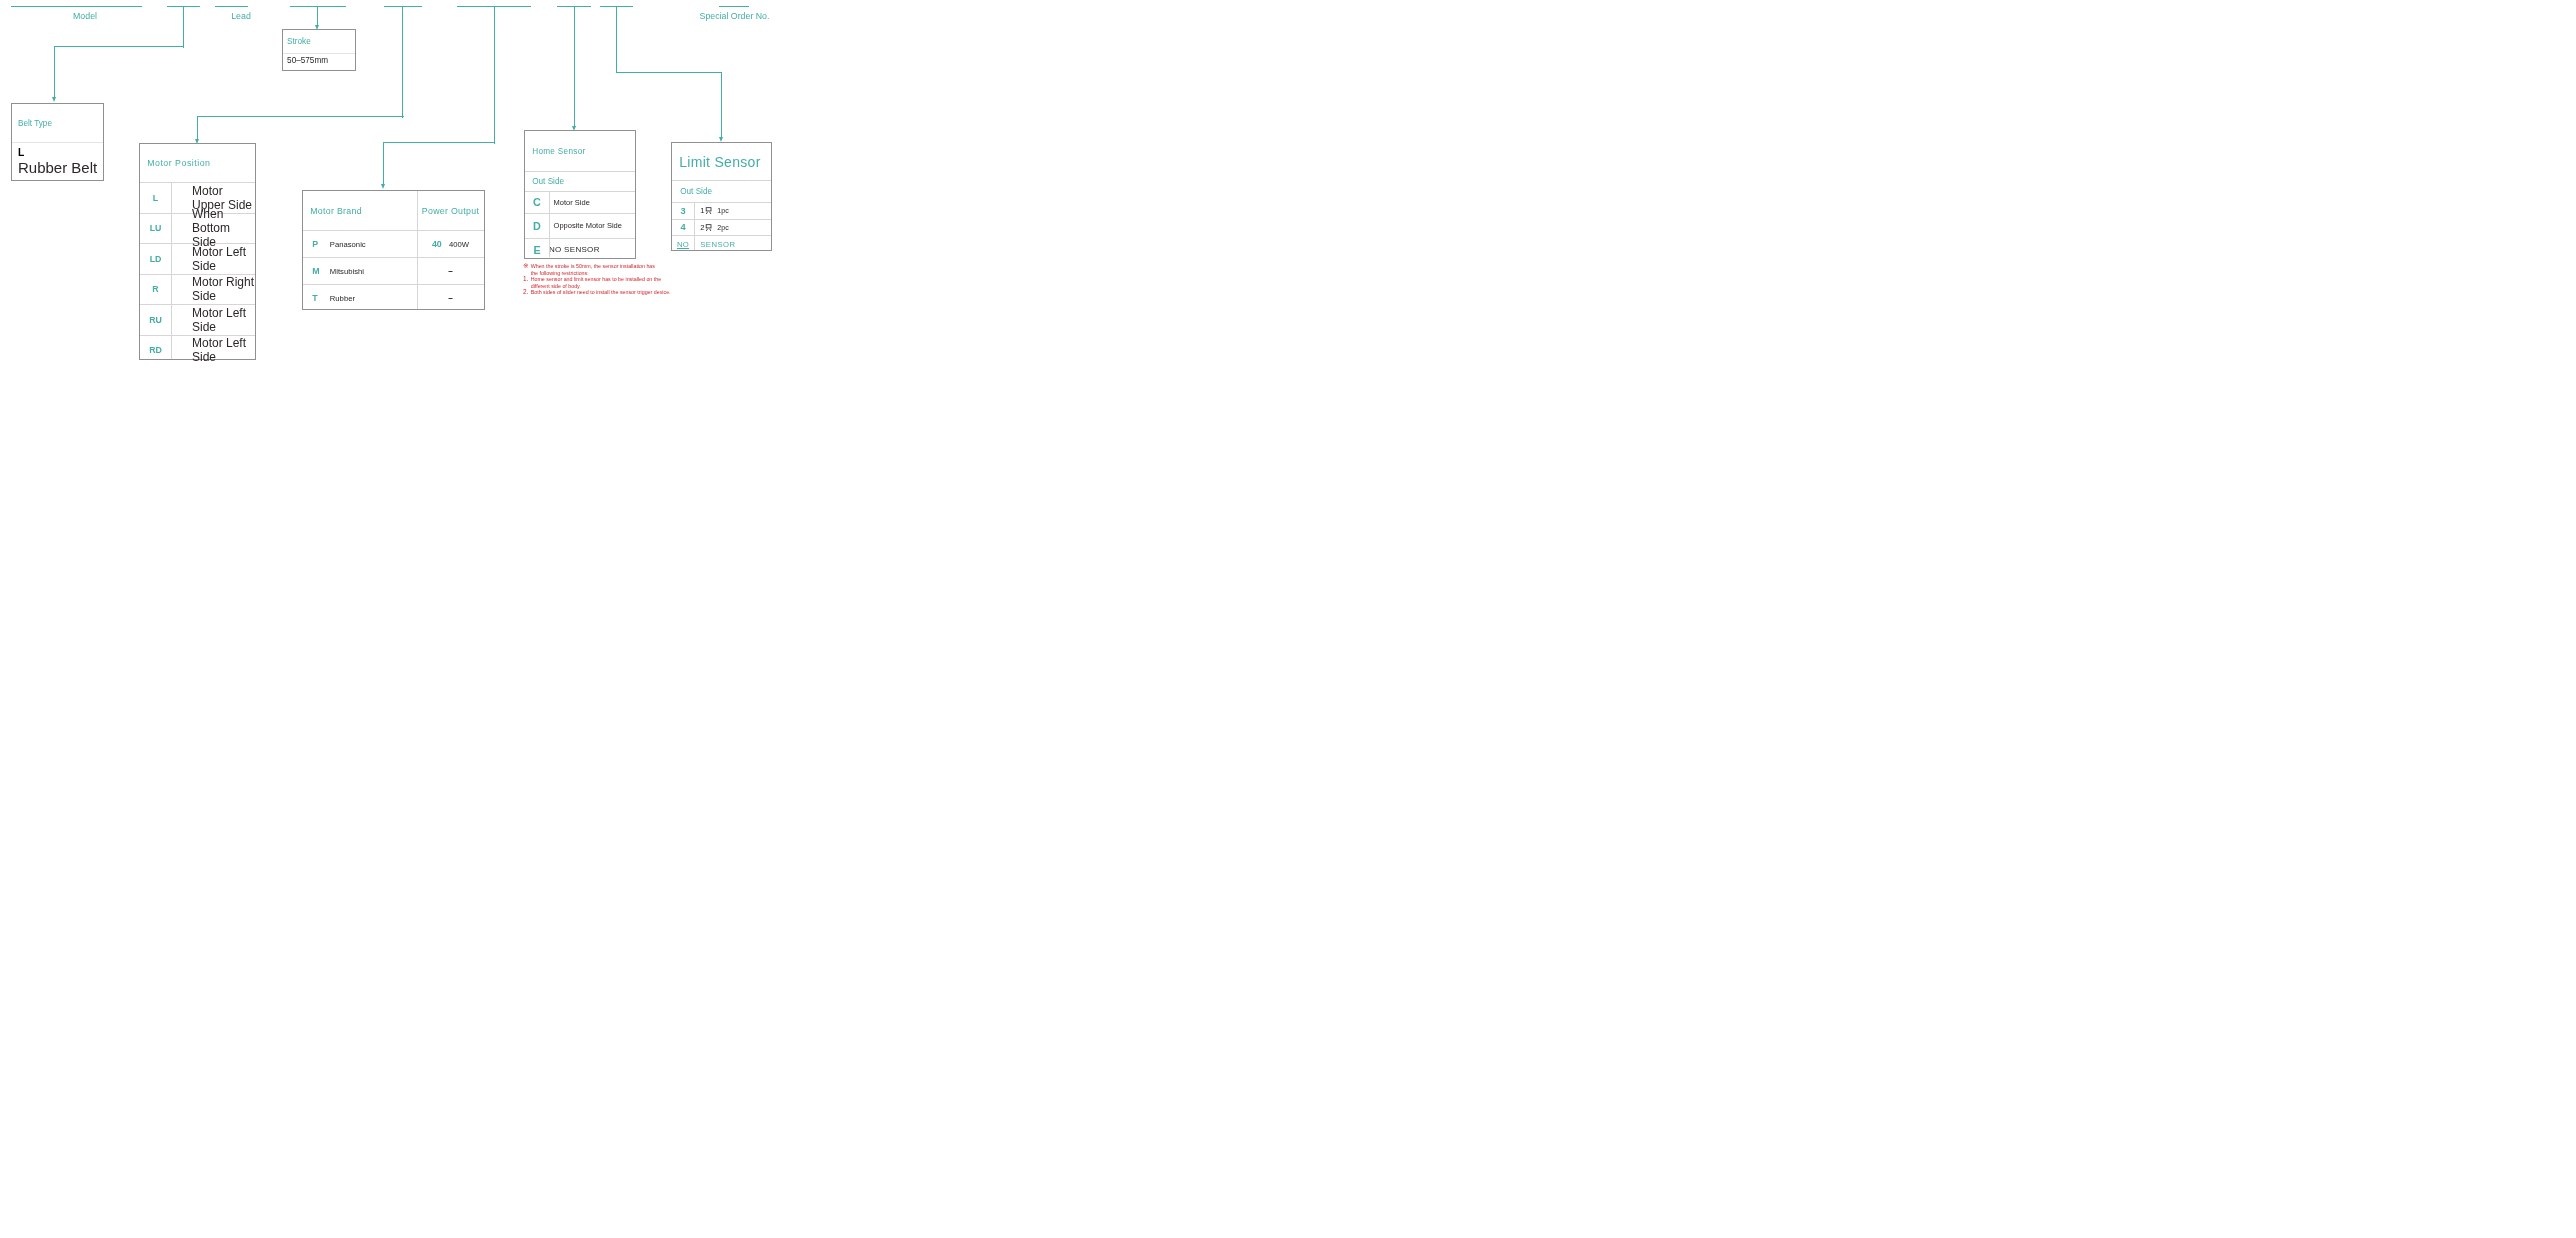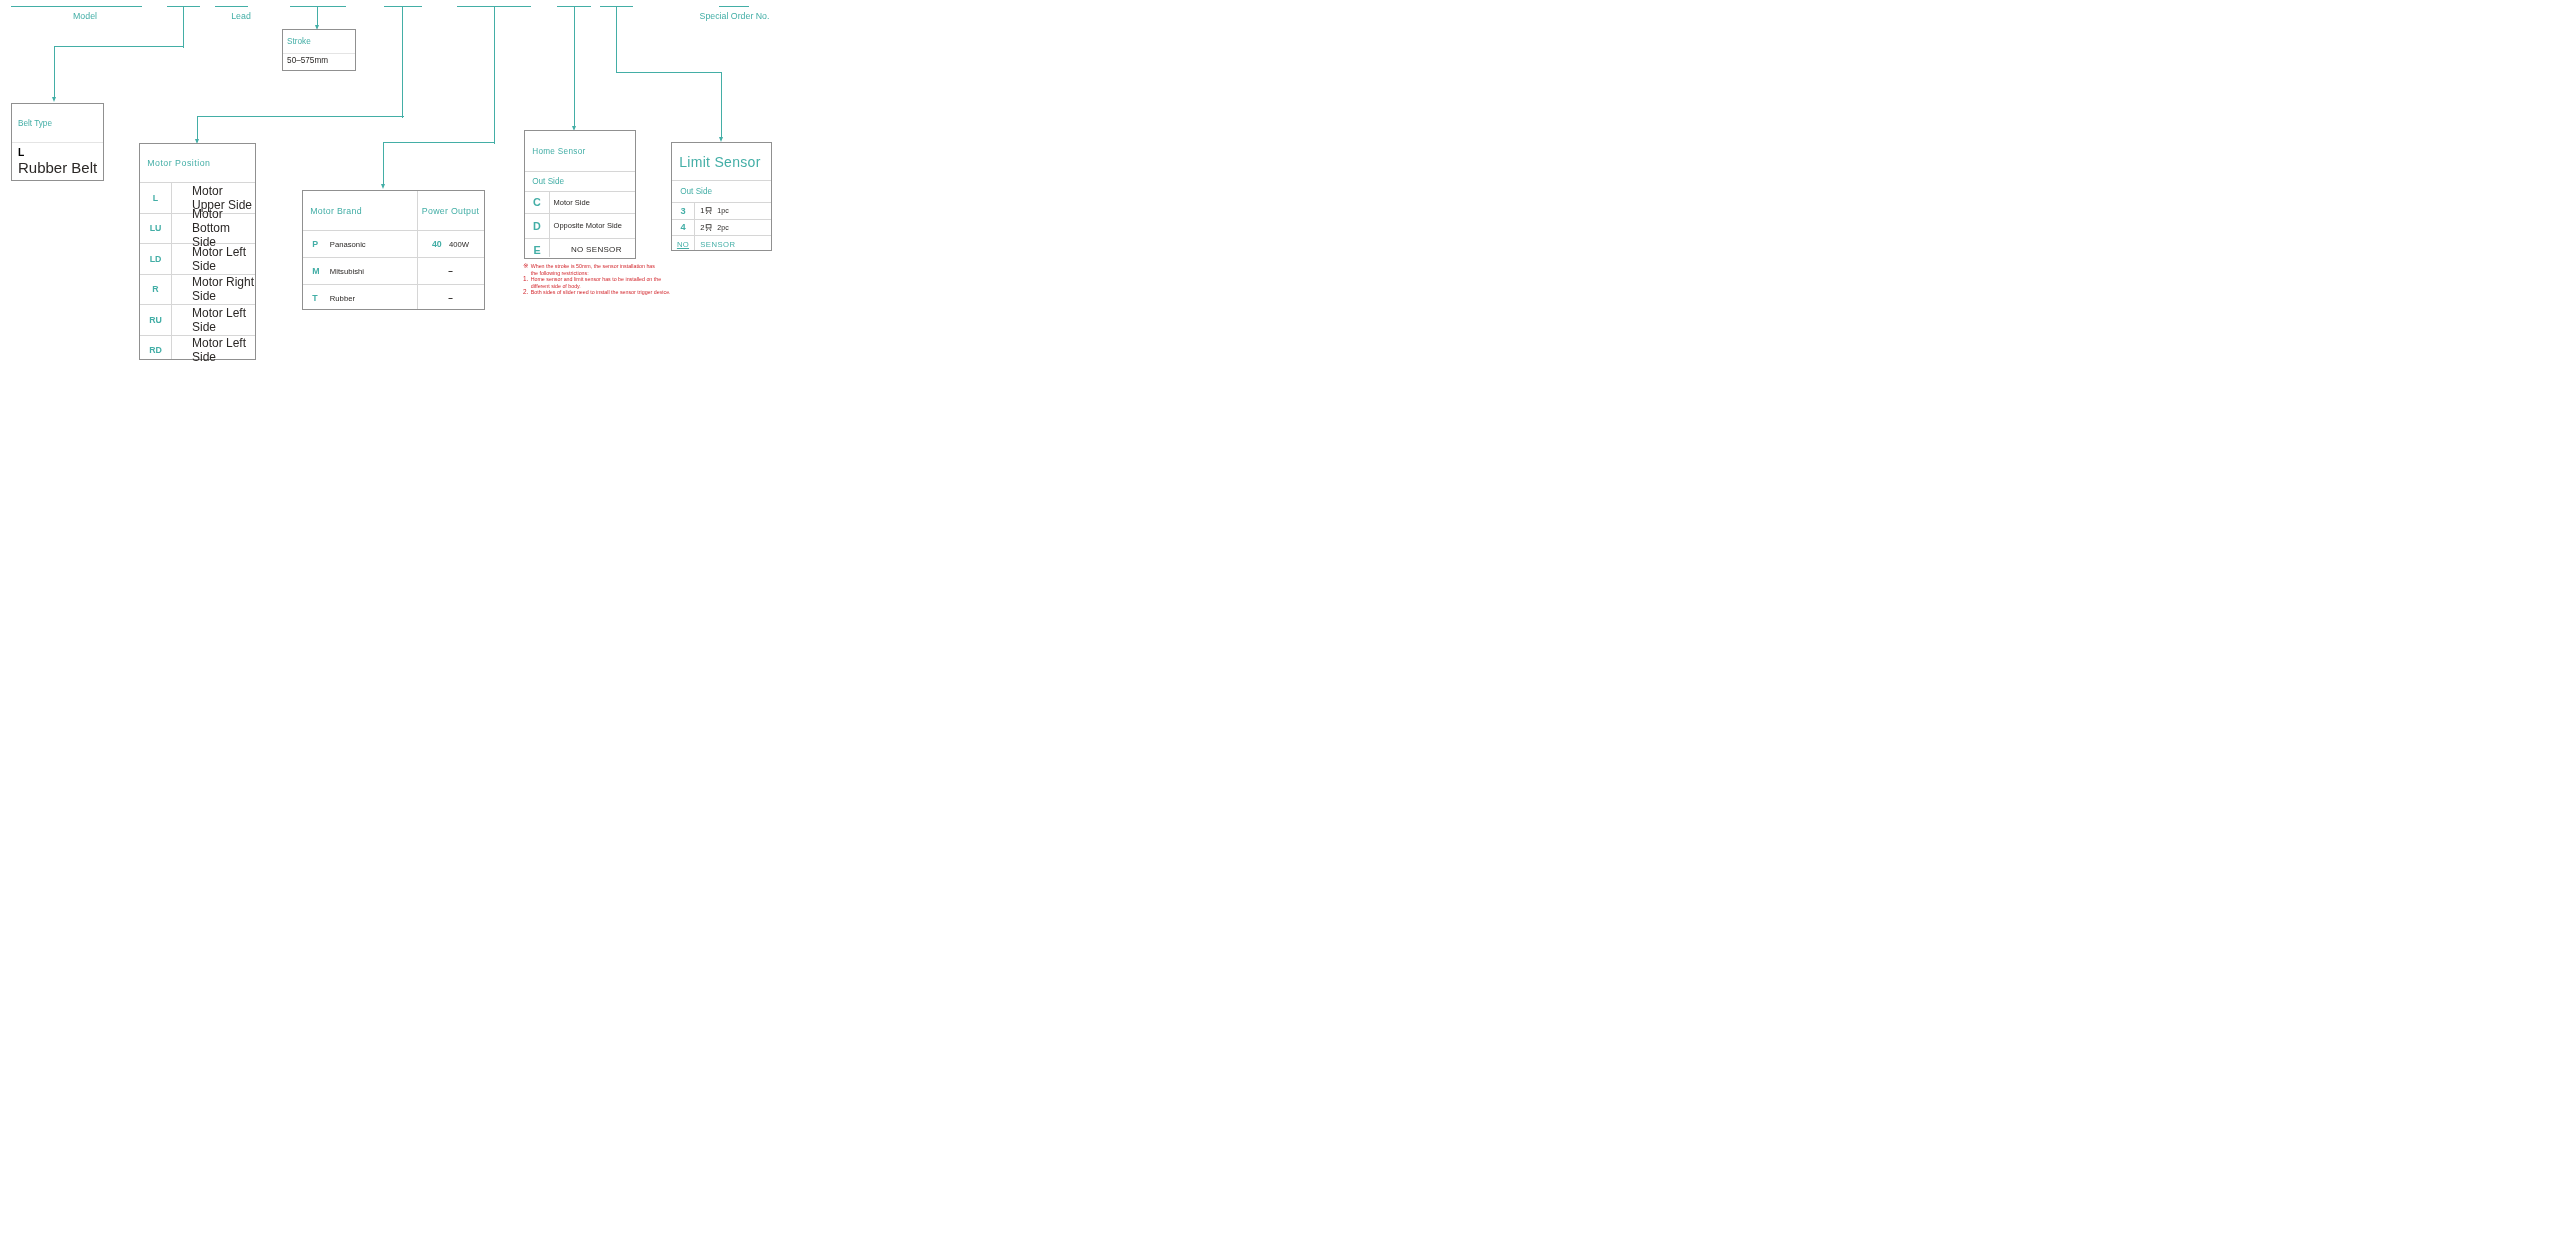--- a/index.html
+++ b/index.html
@@ -63,21 +63,21 @@
   .mb-dash{font-size:8.2px;font-weight:700;}
 
   
   .hs-title{height:40px;padding-left:7.2px;font-size:8.2px;letter-spacing:0.3px;}
   .hs-sub{height:20px;padding-left:7.2px;font-size:8.2px;}
   .hs-row-c{height:20.6px;display:flex;}
   .hs-row-d{height:24px;display:flex;}
   .hs-row-e{height:22px;display:flex;}
   .hs-code{width:24px;justify-content:center;font-size:10.8px;}
   .hs-desc{flex:1;padding-left:4.6px;font-size:7.5px;}
-  .hs-desc-e{flex:1;padding-left:22px;font-size:8px;letter-spacing:0.3px;}
+  .hs-desc-e{flex:1;padding-left:0;font-size:8px;letter-spacing:0.3px;}
 
   
   .ls-title{height:37px;padding-left:7.2px;font-size:14px;letter-spacing:0.3px;}
   .ls-sub{height:21.6px;padding-left:8.2px;font-size:8.2px;}
   .ls-row{height:16px;display:flex;}
   .ls-row-4{height:15.5px;display:flex;}
   .ls-row-no{height:16.5px;display:flex;}
   .ls-code{width:22px;justify-content:center;font-size:9.3px;}
   .ls-code-no{width:22px;justify-content:center;font-size:7.7px;color:var(--teal);letter-spacing:0.3px;text-decoration:underline;}
   .ls-desc{flex:1;padding-left:6.2px;gap:5.2px;}
@@ -152,21 +152,21 @@
   </div>
 
   <div class="box" style="left:139px;top:143px;width:117px;height:217px">
     <div class="cell mp-header tealtxt">Motor Position</div>
     <div class="mp-row rule">
       <div class="cell mp-code code">L</div>
       <div class="cell mp-desc inktxt">Motor Upper Side</div>
     </div>
     <div class="mp-row rule">
       <div class="cell mp-code code">LU</div>
-      <div class="cell mp-desc inktxt">Motor Bottom Side</div>
+      <div class="cell mp-desc inktxt">When Bottom Side</div>
     </div>
     <div class="mp-row rule">
       <div class="cell mp-code code">LD</div>
       <div class="cell mp-desc inktxt">Motor Left Side</div>
     </div>
     <div class="mp-row rule">
       <div class="cell mp-code code">R</div>
       <div class="cell mp-desc inktxt">Motor Right Side</div>
     </div>
     <div class="mp-row rule">

